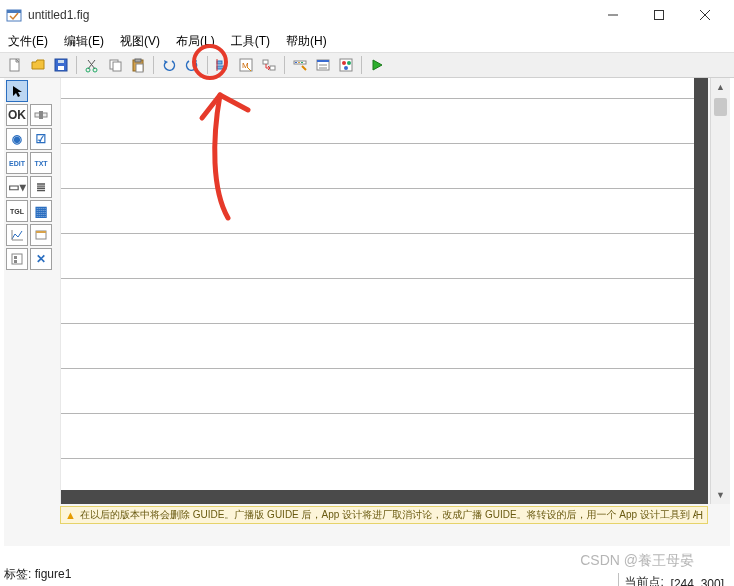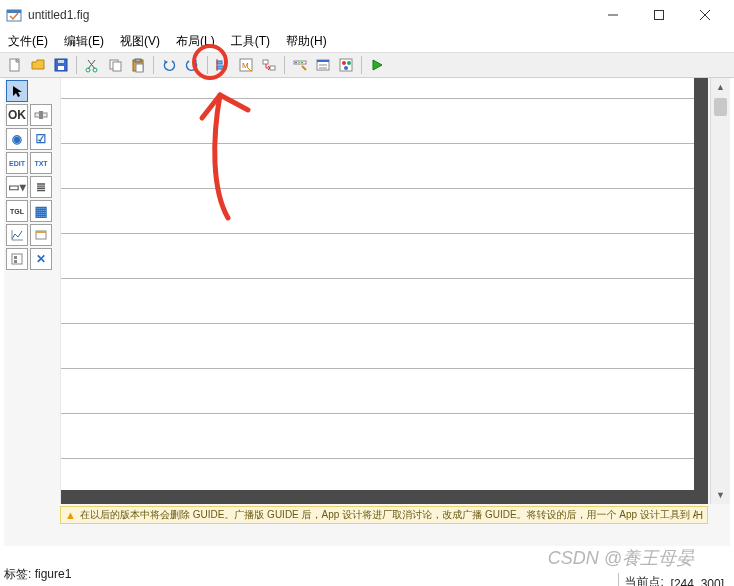--- a/index.html
+++ b/index.html
@@ -43,21 +43,21 @@
   .warnbar .warn-icon { color: #e69c00; margin-right: 4px; font-size: 11px; }
   .warnbar .warn-left { display:flex; align-items:center; overflow:hidden; white-space:nowrap;}
 
   
   .statusbar { position: absolute; left: 4px; right: 4px; bottom: 2px; height: 20px; display: flex; align-items: center; font-size: 12px; color: #222; }
   .statusbar .tag { flex: 0 0 auto; }
   .statusbar .spacer { flex: 1; }
   .statusbar .cell { padding: 0 6px; border-left: 1px solid #c0c0c0; height: 18px; display: flex; align-items: flex-end; white-space: nowrap; margin-top: 16px; }
 
   
-  .watermark { position: absolute; right: 40px; bottom: 16px; color: rgba(120,120,120,0.55); font-size: 18px; font-style: italic; pointer-events: none; }
+  .watermark { position: absolute; right: 40px; bottom: 16px; color: rgba(120,120,120,0.55); font-size: 14px; pointer-events: none; }
 
   
   .anno { position: absolute; pointer-events: none; }
 
   
   .ic { display: block; }
 </style>
 </head>
 <body>
 

